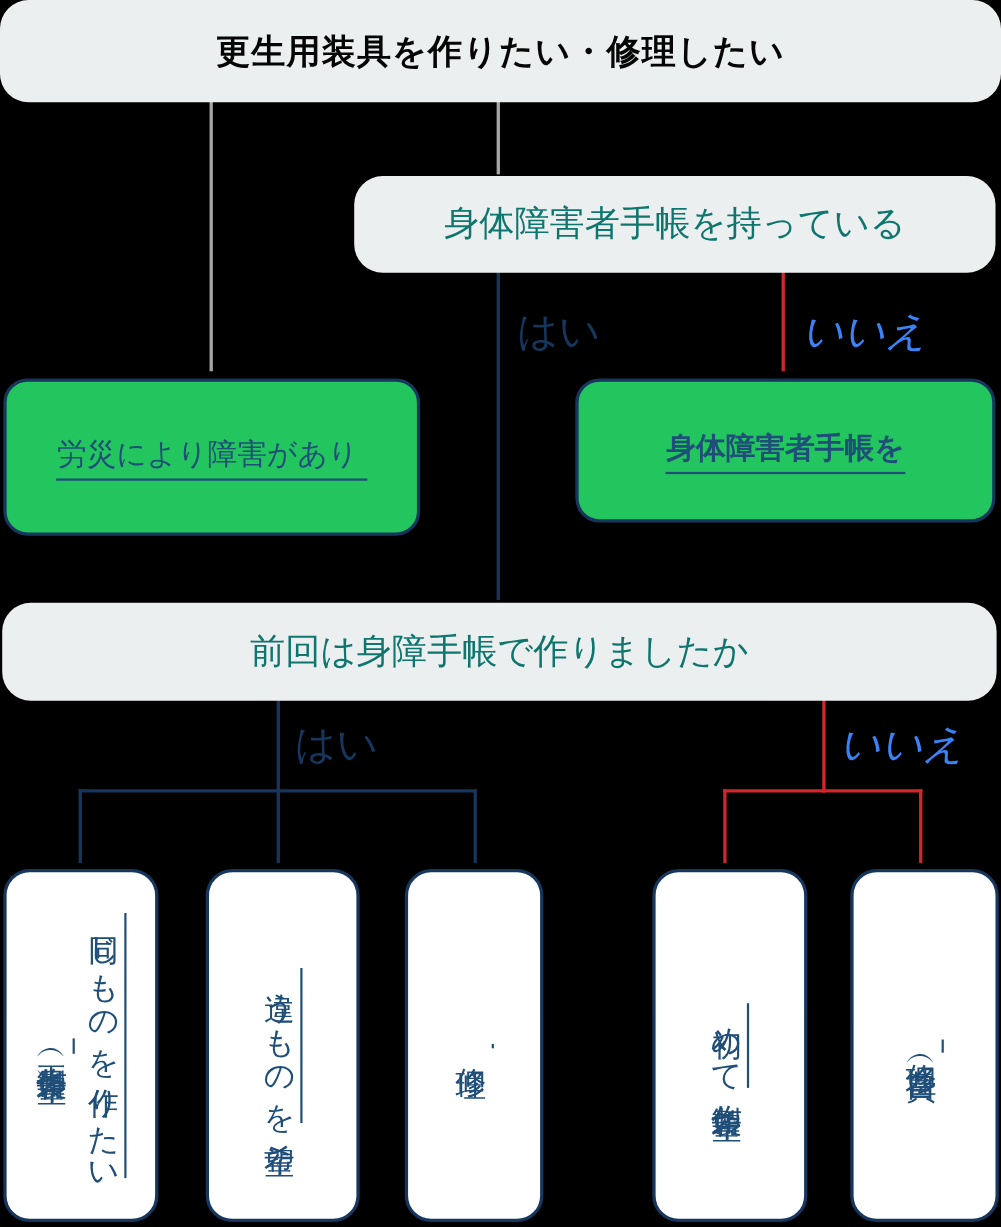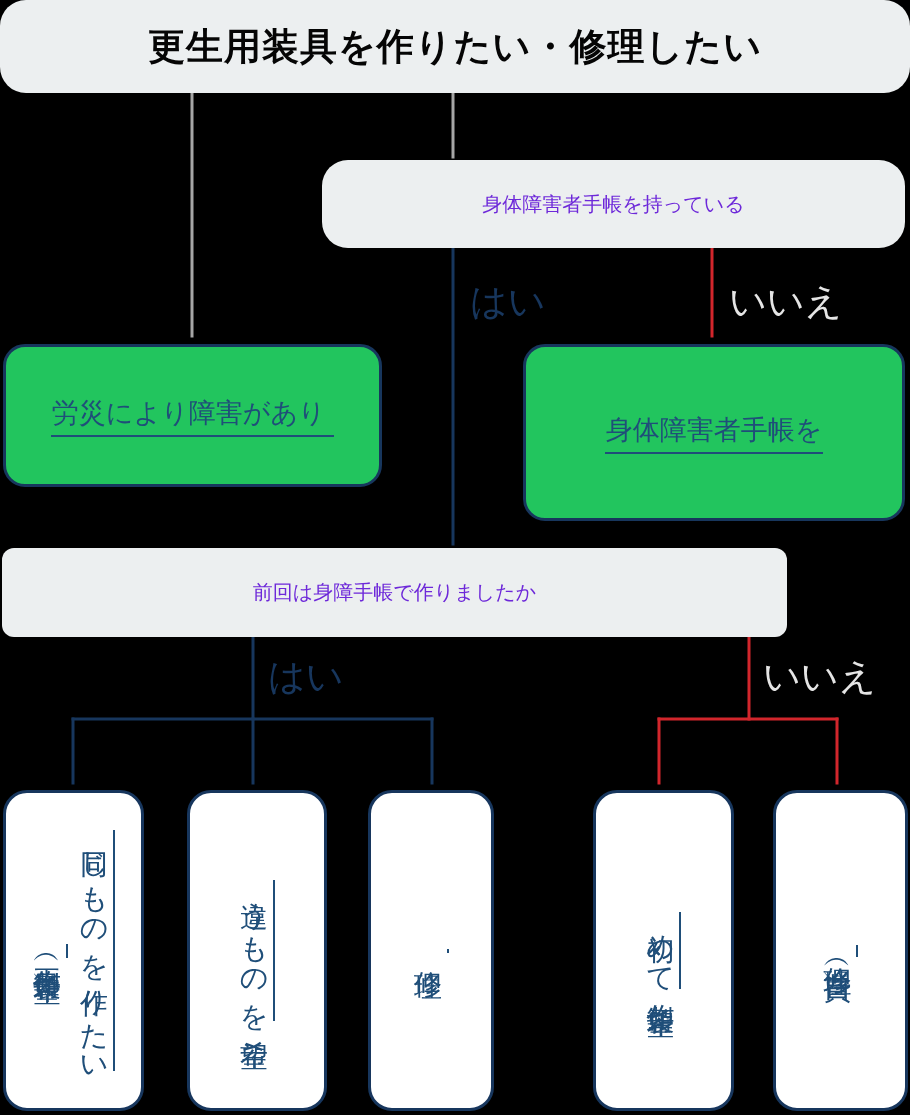--- a/index.html
+++ b/index.html
@@ -6,32 +6,32 @@
   .canvas{position:relative;width:910px;height:1115px;background:#000;overflow:hidden;
           font-family:"Liberation Sans","DejaVu Sans",sans-serif;}
   .connectors{position:absolute;left:0;top:0;pointer-events:none;}
   .connectors path{fill:none;stroke-width:3;stroke-linecap:square;}
   .stroke-gray{stroke:#a6a6a6;}
   .stroke-navy{stroke:#17365d;}
   .stroke-red{stroke:#d2262c;}
 
   .node{position:absolute;box-sizing:border-box;display:flex;align-items:center;
         justify-content:center;text-align:center;}
-  .gray-node{background:#eceff0;border-radius:26px;color:#6d28d9;font-size:20px;}
-  .start-node{font-weight:700;font-size:37px;color:#050505;letter-spacing:1px;}
+  .gray-node{background:#eceff0;border-radius:26px;color:#0f766e;font-size:32px;}
+  .start-node{font-weight:700;font-size:31px;color:#050505;letter-spacing:1px;}
   .link-node{background:#22c55e;border:3px solid #17365d;border-radius:22px;
              color:#1f4e79;font-size:27px;flex-direction:column;gap:16px;}
   .hline{border-bottom:2px solid currentColor;padding:0 1px 4px 1px;white-space:pre;}
   .v-node{background:#ffffff;border:3px solid #17365d;border-radius:24px;
           color:#1f4e79;font-size:28px;flex-direction:row-reverse;gap:12px;}
   .vline{writing-mode:vertical-rl;line-height:1;letter-spacing:2px;
          border-right:2px solid currentColor;padding-right:5px;}
   .edge-label{position:absolute;font-size:37px;line-height:1;}
   .lbl-blue{color:#17365d;}
-  .lbl-red{color:#e5e5e5;}
+  .lbl-red{color:#3b82f6;font-style:italic;}
 </style>
 </head>
 <body>
 
 <div class="canvas">
 
   <svg class="connectors" width="910" height="1115" viewBox="0 0 910 1115">
     <defs>
       <marker id="arrow-gray" markerUnits="userSpaceOnUse" markerWidth="16" markerHeight="14" viewBox="0 0 16 14" refX="15" refY="7" orient="auto">
         <path d="M0,0 L16,7 L0,14 L4.5,7 Z" fill="#a6a6a6" stroke="none"></path>
@@ -70,25 +70,25 @@
     <span>身体障害者手帳を持っている</span>
   </div>
 
   <div class="edge-label lbl-blue" style="left:470px;top:283px;">はい</div>
   <div class="edge-label lbl-red" style="left:729px;top:283px;">いいえ</div>
 
   <div class="node link-node" style="left:3px;top:344px;width:379px;height:143px;">
     <span class="hline">労災により障害があり </span>
   </div>
 
-  <div class="node link-node" style="left:523px;top:344px;width:382px;height:177px;">
+  <div class="node link-node" style="left:523px;top:344px;width:382px;height:131px;font-weight:bold;">
     <span class="hline">身体障害者手帳を</span>
   </div>
 
-  <div class="node gray-node" style="left:2px;top:548px;width:785px;height:89px;border-radius:12px;">
+  <div class="node gray-node" style="left:2px;top:548px;width:904px;height:89px;">
     <span>前回は身障手帳で作りましたか</span>
   </div>
 
   <div class="edge-label lbl-blue" style="left:268px;top:658px;">はい</div>
   <div class="edge-label lbl-red" style="left:763px;top:658px;">いいえ</div>
 
   <div class="node v-node" style="left:3px;top:790px;width:141px;height:321px;">
     <div class="vline">同じものを作りたい</div>
     <div class="vline">（再作製希望）</div>
   </div>

